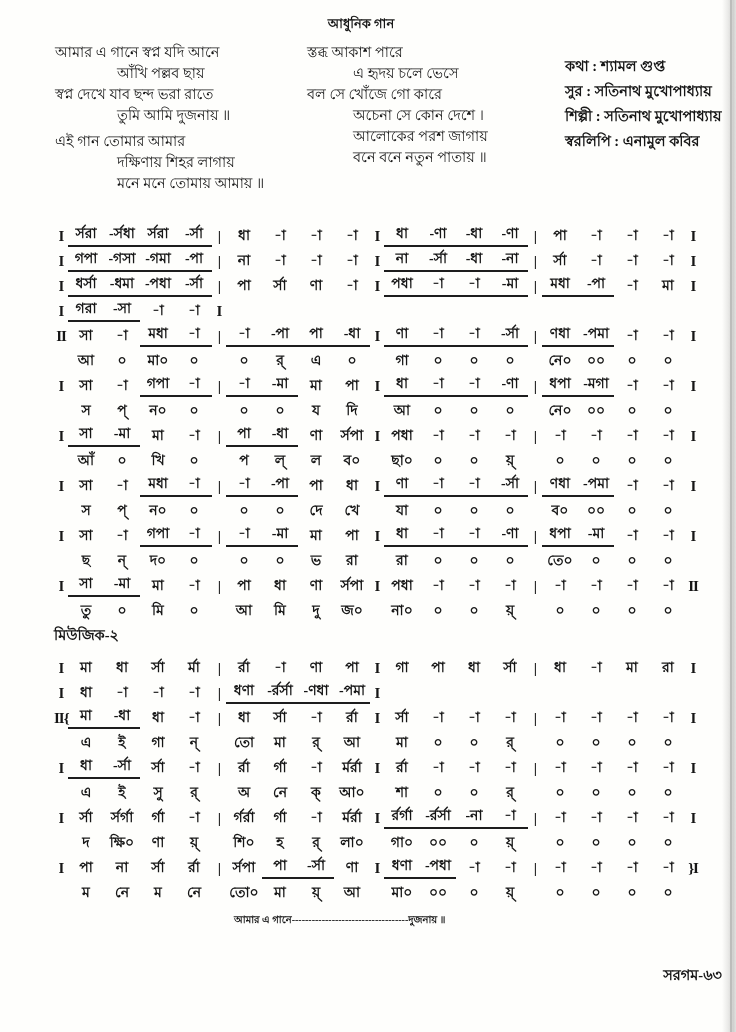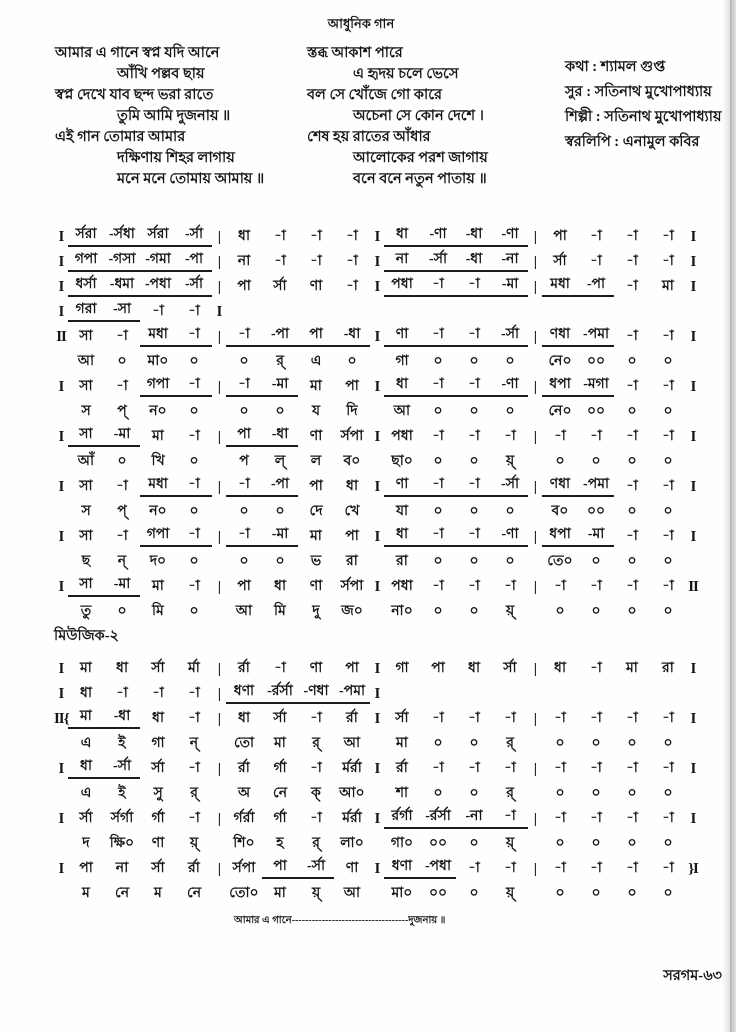--- a/index.html
+++ b/index.html
@@ -14,24 +14,24 @@
     background:linear-gradient(to right,#fefefc 0%,#e9e9e7 45%,#cfcfcd 80%,#e2e2e0 100%);}
   .scan-line{position:absolute;top:0;right:4px;width:2px;height:100%;background:#bdbdbb;}
 
   .title{position:absolute;top:14px;left:0;width:722px;text-align:center;
     font-weight:bold;font-size:13px;}
 
   .lyrics{position:absolute;top:42px;left:55px;width:666px;display:flex;}
   .col-left{width:252px;}
   .col-mid{width:218px;}
   .col-credits{width:196px;padding-top:12px;}
-  .lline{font-size:14.5px;font-weight:bold;line-height:21px;white-space:nowrap;}
+  .lline{font-size:14.5px;font-weight:normal;line-height:21px;white-space:nowrap;}
   .col-left .ind{padding-left:62px;}
   .col-mid .ind{padding-left:46px;}
-  .gap{}
+  .gap{margin-top:5px;}
   .credit{font-size:14.5px;font-weight:bold;line-height:25px;white-space:nowrap;margin-left:40px;}
 
   #score{position:absolute;top:222px;left:54px;}
   .srow{display:grid;
     grid-template-columns:14px repeat(4,36px) 14px repeat(4,36px) 14px repeat(4,36px) 14px repeat(4,36px) 14px;
     height:25px;align-items:end;}
   .cell{height:21px;line-height:20px;text-align:center;font-size:14px;font-weight:bold;
     white-space:nowrap;overflow:visible;}
   .cell.ul{border-bottom:2px solid #1d1d1d;}
   .barr{font-size:15px;font-weight:bold;letter-spacing:-1px;}
@@ -58,21 +58,20 @@
       <div class="lline ind">তুমি আমি দুজনায় ॥</div>
       <div class="lline gap">এই গান তোমার আমার</div>
       <div class="lline ind">দক্ষিণায় শিহর লাগায়</div>
       <div class="lline ind">মনে মনে তোমায় আমায় ॥</div>
     </div>
   <div class="col-mid">
       <div class="lline">স্তব্ধ আকাশ পারে</div>
       <div class="lline ind">এ হৃদয় চলে ভেসে</div>
       <div class="lline">বল সে খোঁজে গো কারে</div>
       <div class="lline ind">অচেনা সে কোন দেশে ।</div>
-      <div class="lline">শেষ হয় রাতের আঁধার</div>
       <div class="lline ind">আলোকের পরশ জাগায়</div>
       <div class="lline ind">বনে বনে নতুন পাতায় ॥</div>
     </div>
   <div class="col-credits">
       <div class="credit">কথা :  শ্যামল গুপ্ত</div>
       <div class="credit">সুর :  সতিনাথ মুখোপাধ্যায়</div>
       <div class="credit">শিল্পী : সতিনাথ মুখোপাধ্যায়</div>
       <div class="credit">স্বরলিপি : এনামুল কবির</div>
     </div>
 </div>

